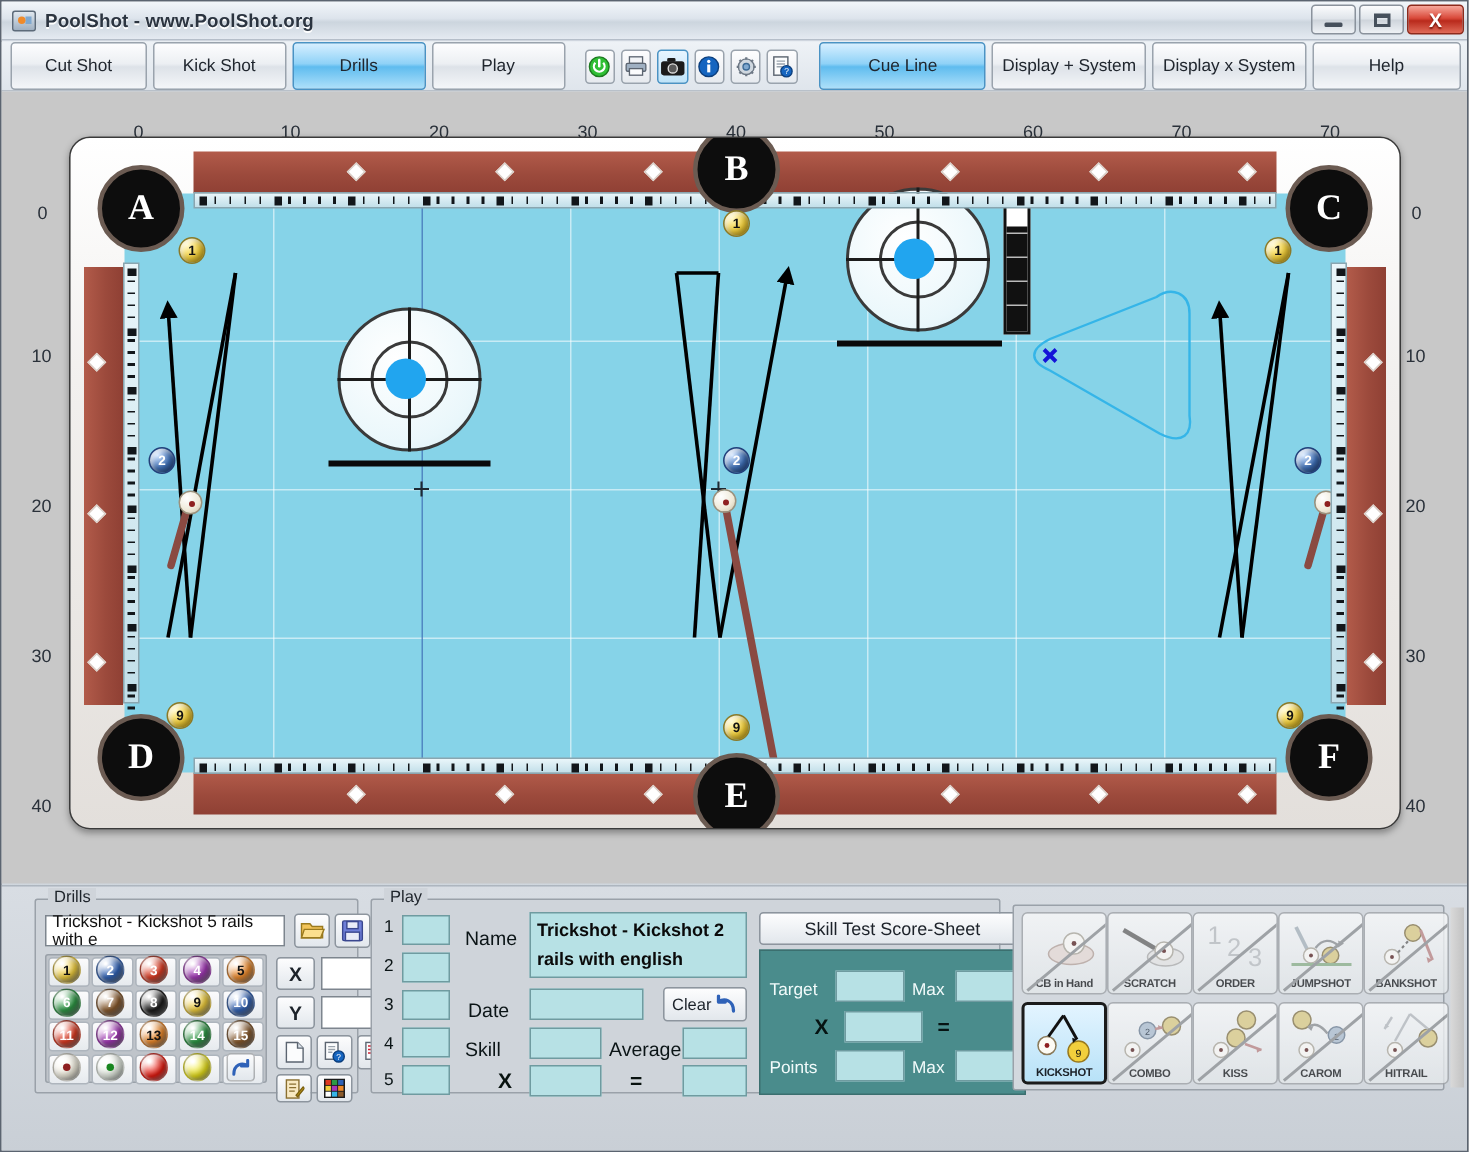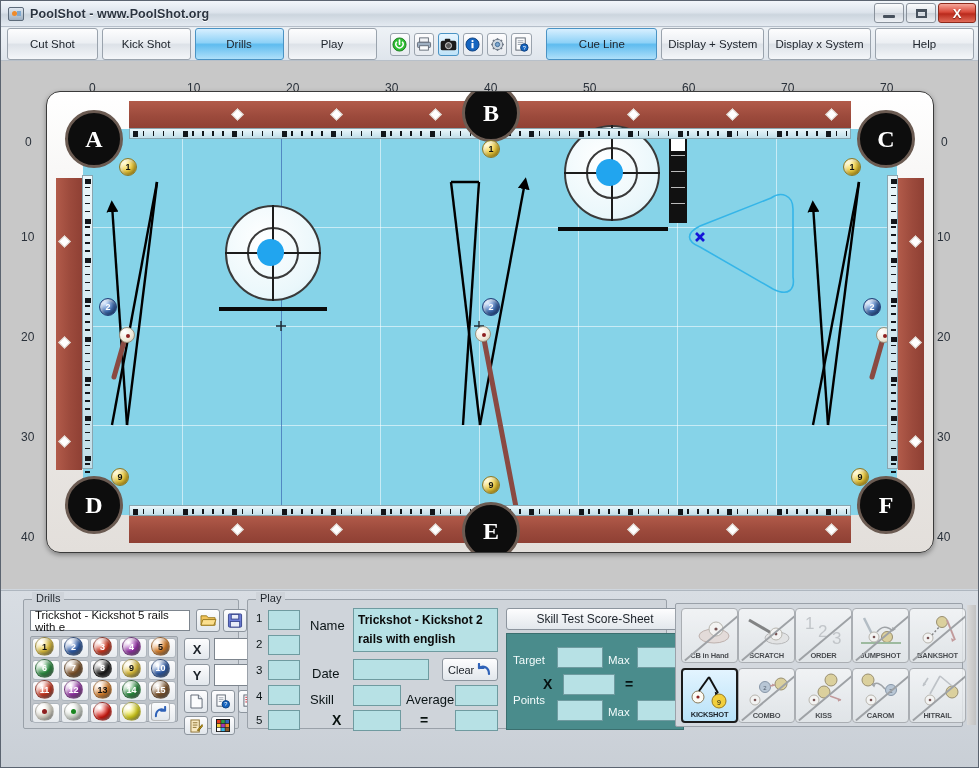--- a/index.html
+++ b/index.html
@@ -917,21 +917,21 @@
       <div id="sheet" style="left:258px; top:33px; width:178px; height:97px;">
         <div class="sheet-lbl" style="left:6px;  top:20px; color:#f2fbfb;">Target</div>
         <div class="cyanfield" style="left:50px; top:13px; width:46px; height:21px;"></div>
         <div class="sheet-lbl" style="left:101px; top:20px; color:#f2fbfb;">Max</div>
         <div class="cyanfield" style="left:130px; top:13px; width:42px; height:21px;"></div>
 
         <div class="sheet-sym" style="left:36px; top:42px; color:#061312;">X</div>
         <div class="cyanfield" style="left:56px; top:40px; width:52px; height:21px;"></div>
         <div class="sheet-sym" style="left:118px; top:42px; color:#061312;">=</div>
 
-        <div class="sheet-lbl" style="left:6px;  top:60px; color:#f2fbfb;">Points</div>
+        <div class="sheet-lbl" style="left:6px;  top:72px; color:#f2fbfb;">Points</div>
         <div class="cyanfield" style="left:50px; top:66px; width:46px; height:21px;"></div>
         <div class="sheet-lbl" style="left:101px; top:72px; color:#f2fbfb;">Max</div>
         <div class="cyanfield" style="left:130px; top:66px; width:42px; height:21px;"></div>
       </div>
     </div>
 
     <div class="group" style="left:674px; top:12px; width:288px; height:124px; background:#d3d8de;">
       <div id="shotgrid" style="position:absolute;left:0;top:0;right:0;bottom:0;">
           <div class="skillbtn" style="left: 5px; top: 4px; filter: saturate(0.45) opacity(0.78);">
             <svg width="52" height="38" viewBox="0 0 48 38" style="position: absolute; left: 2px; top: 1px;">

